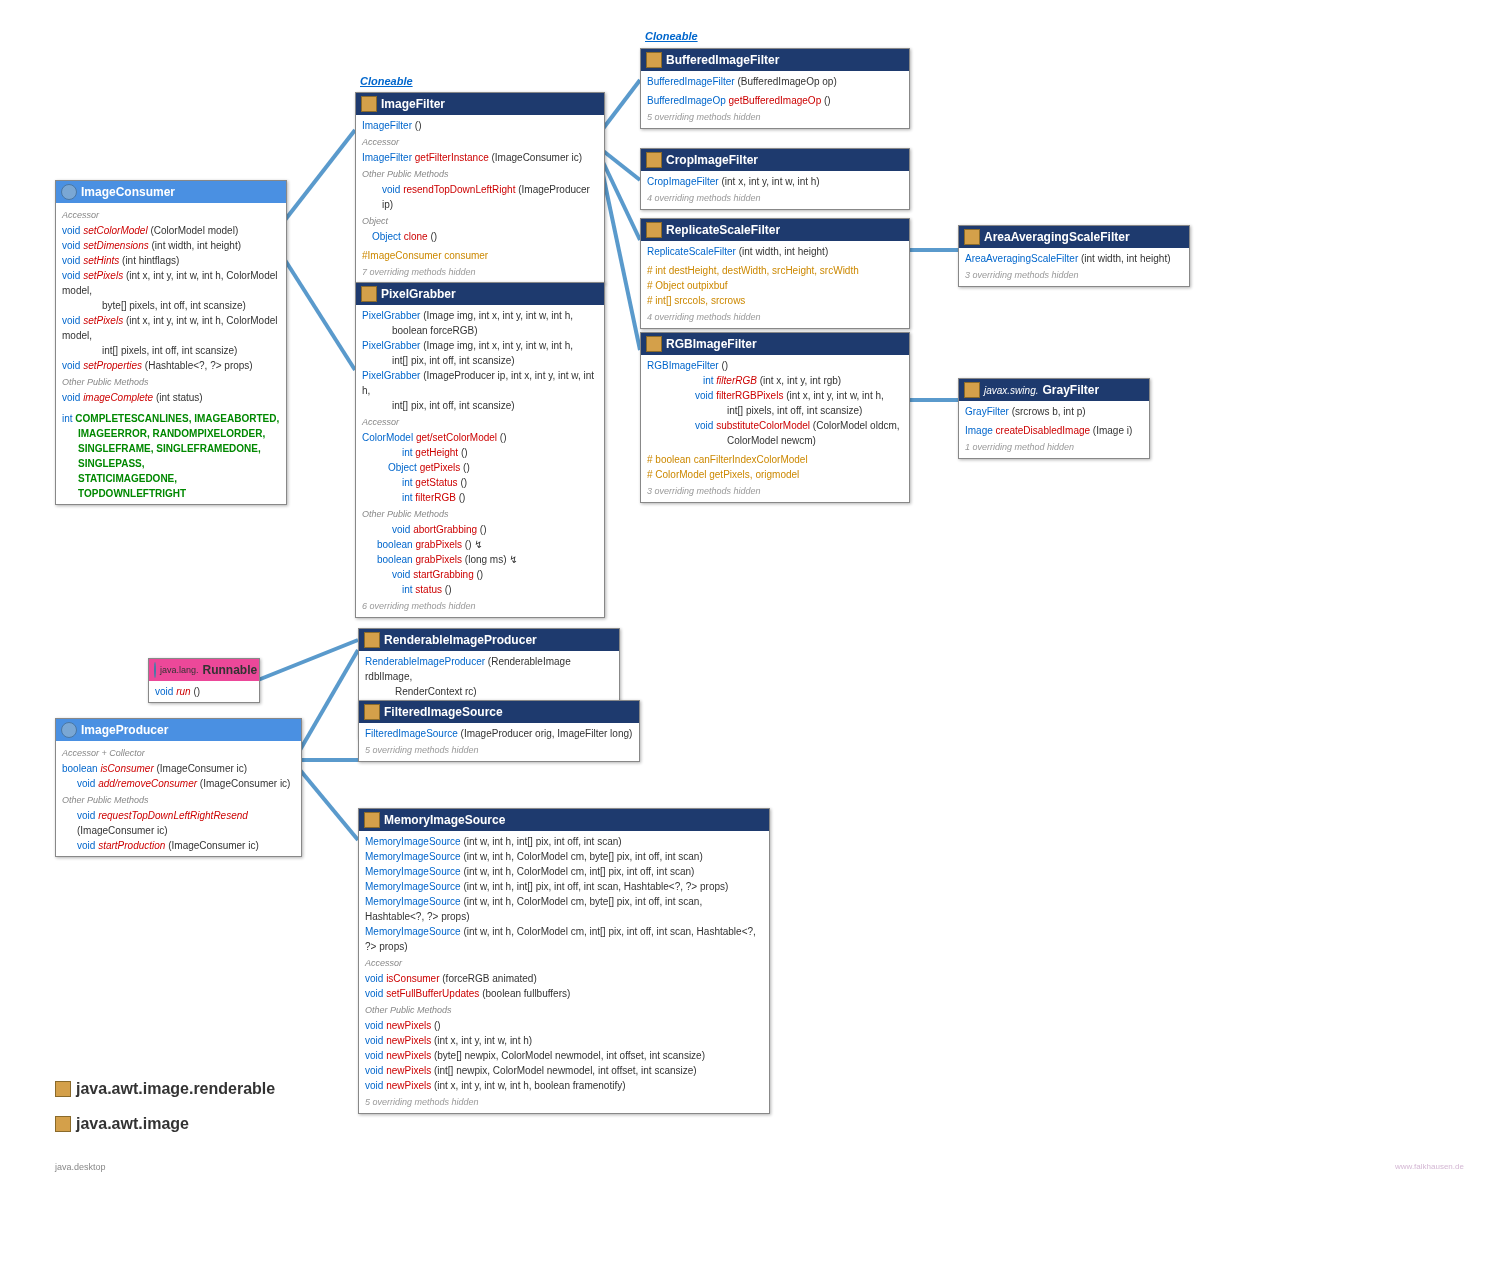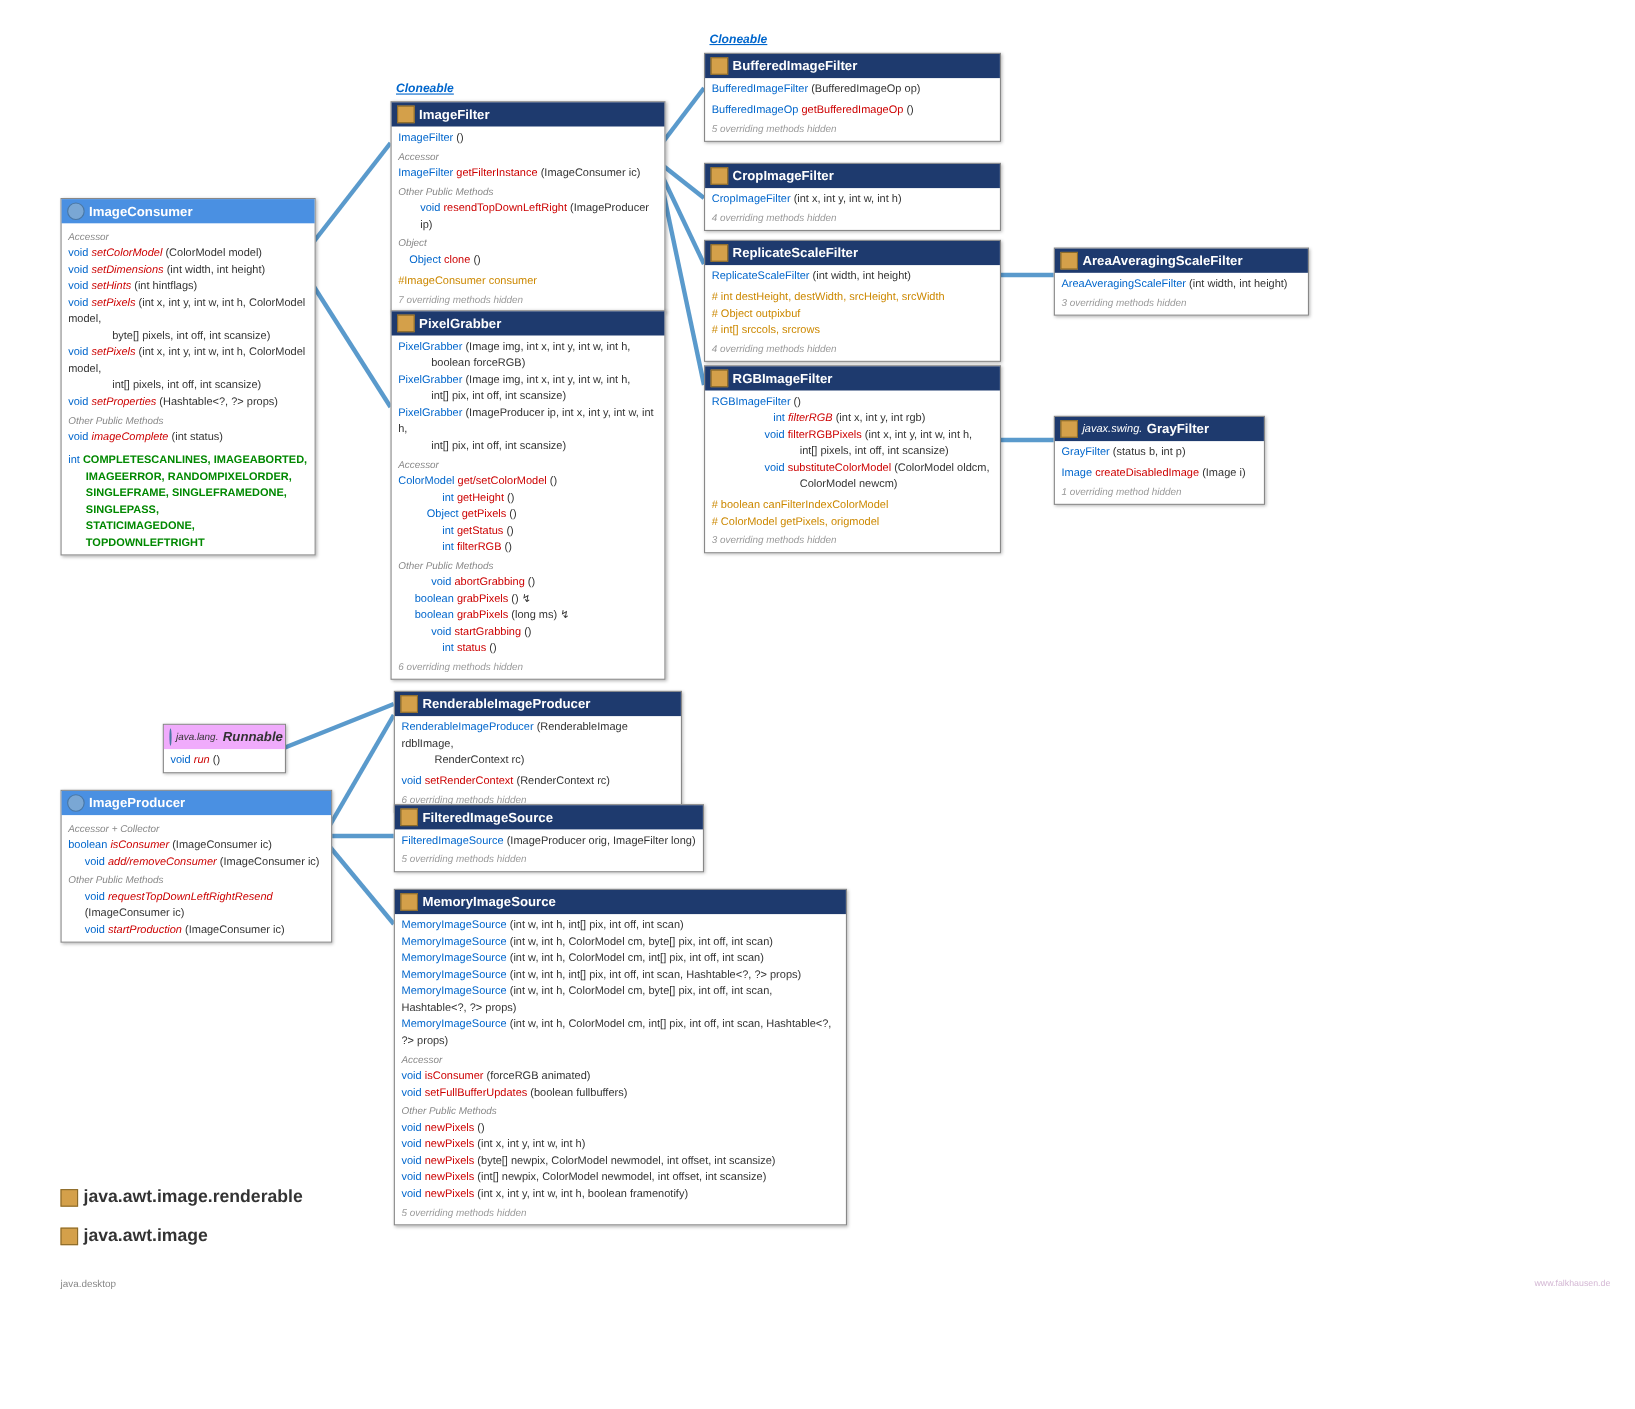--- a/index.html
+++ b/index.html
@@ -1,20 +1,20 @@
 <!DOCTYPE html>
 <html><head>
 <meta charset="utf-8">
 <style>
 body{margin:0;font-family:Arial,Helvetica,sans-serif;font-size:11px;background:#fff;width:1486px;height:1281px;position:relative}
 .box{position:absolute;border:1px solid #888;background:#fff;box-shadow:1px 1px 3px rgba(0,0,0,0.3)}
 .hdr{padding:3px 5px;font-weight:bold;font-size:12px;display:flex;align-items:center;gap:4px}
 .hdr-blue{background:#4a90e2;color:#fff}
 .hdr-navy{background:#1e3a6e;color:#fff}
-.hdr-run{background:#f0abfc;color:#333;font-style:italic}
+.hdr-run{background:#ec4899;color:#333;}
 .body{padding:3px 6px;font-size:10px;line-height:15px}
 .sect{color:#888;font-style:italic;font-size:9px;margin-top:2px}
 .ret{color:#0066cc}
 .nm{color:#cc0000}
 .nm-i{color:#cc0000;font-style:italic}
 .prm{color:#333}
 .typ{color:#0066cc}
 .cns{color:#008800;font-weight:bold}
 .hidden-note{color:#999;font-style:italic;font-size:9px;margin-top:2px}
 .prot{color:#cc8800}
@@ -183,21 +183,21 @@
 </div>
 </div>
 
 <div class="box" style="left:958px;top:378px;width:190px">
 <div class="hdr hdr-navy">
       <span class="ico"></span>
       <span style="font-weight:normal;font-style:italic;font-size:10px">javax.swing.</span>
       <span>GrayFilter</span>
     </div>
 <div class="body">
-<div><span class="typ">GrayFilter</span> <span class="prm">(status b, int p)</span></div>
+<div><span class="typ">GrayFilter</span> <span class="prm">(srcrows b, int p)</span></div>
 <div style="margin-top:4px"><span class="ret">Image</span> <span class="nm">createDisabledImage</span> <span class="prm">(Image i)</span></div>
 <div class="hidden-note">1 overriding method hidden</div>
 </div>
 </div>
 
 <div class="box" style="left:148px;top:658px;width:110px">
 <div class="hdr hdr-run">
       <span class="ico-i"></span>
       <span style="font-weight:normal;font-size:9px">java.lang.</span>
       <span>Runnable</span>
@@ -228,21 +228,21 @@
       <span>RenderableImageProducer</span>
     </div>
 <div class="body">
 <div><span class="typ">RenderableImageProducer</span> <span class="prm">(RenderableImage rdblImage,</span></div>
 <div style="padding-left:30px"><span class="prm">RenderContext rc)</span></div>
 <div style="margin-top:4px"><span class="ret">void</span> <span class="nm">setRenderContext</span> <span class="prm">(RenderContext rc)</span></div>
 <div class="hidden-note">6 overriding methods hidden</div>
 </div>
 </div>
 
-<div class="box" style="left:358px;top:731px;width:280px">
+<div class="box" style="left:358px;top:700px;width:280px">
 <div class="hdr hdr-navy">
       <span class="ico"></span>
       <span>FilteredImageSource</span>
     </div>
 <div class="body">
 <div><span class="typ">FilteredImageSource</span> <span class="prm">(ImageProducer orig, ImageFilter long)</span></div>
 <div class="hidden-note">5 overriding methods hidden</div>
 </div>
 </div>
 

